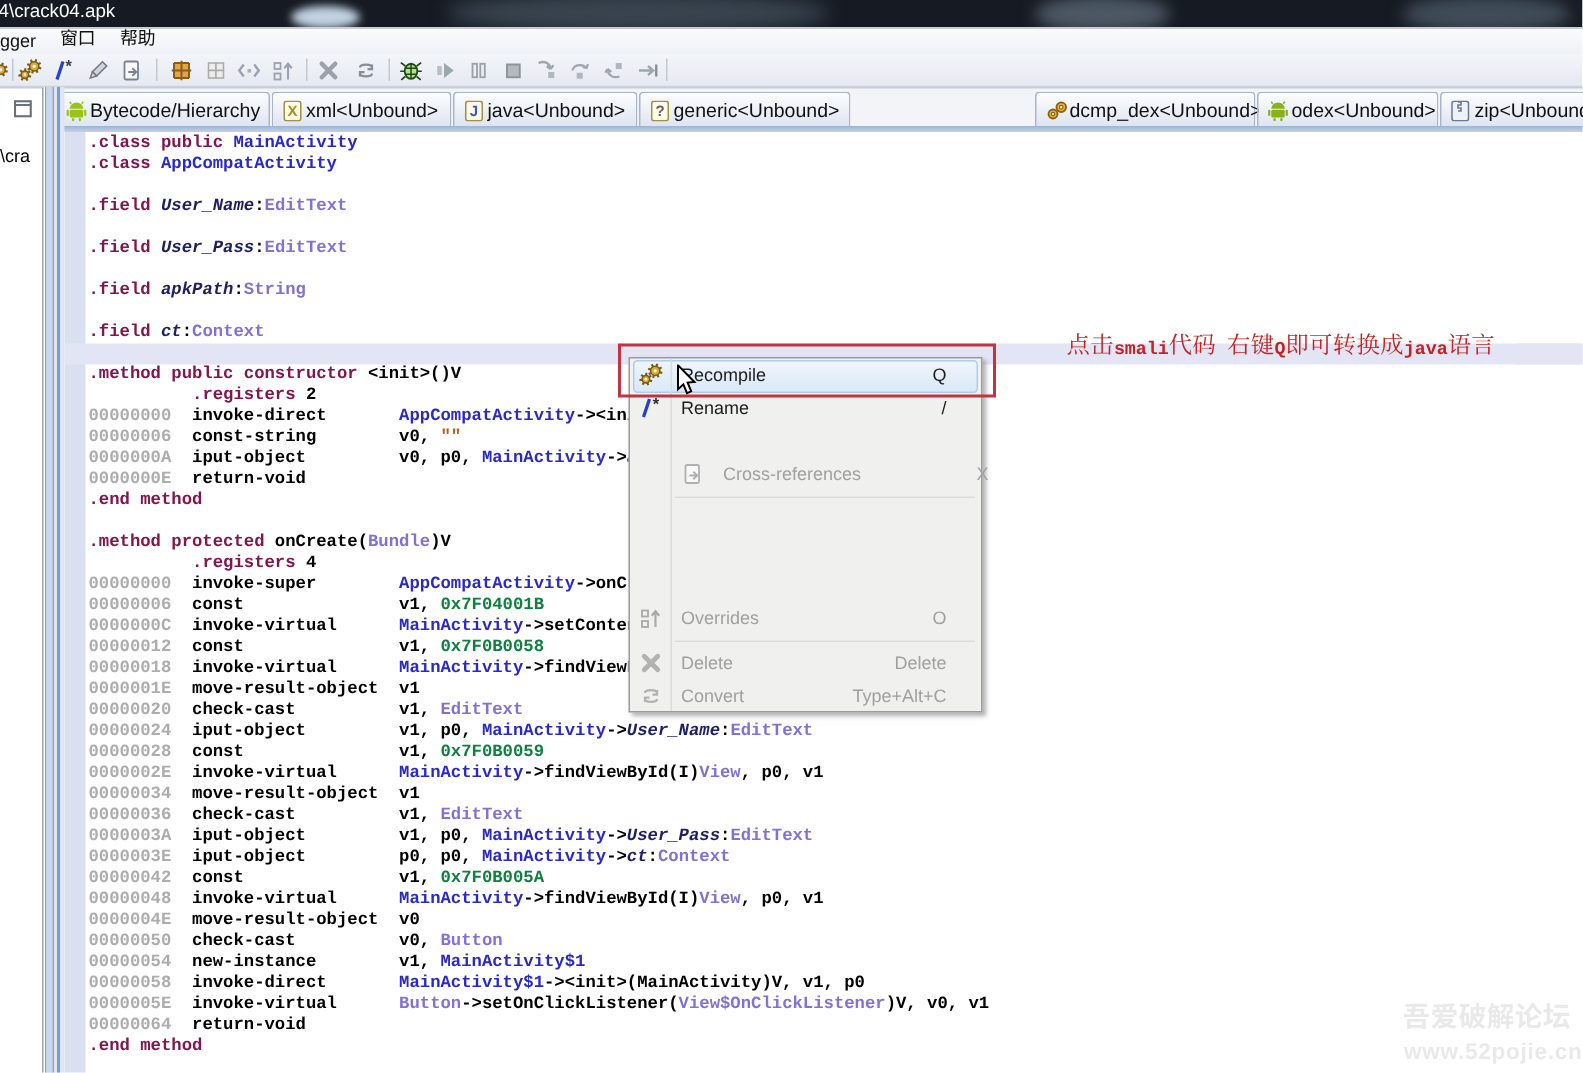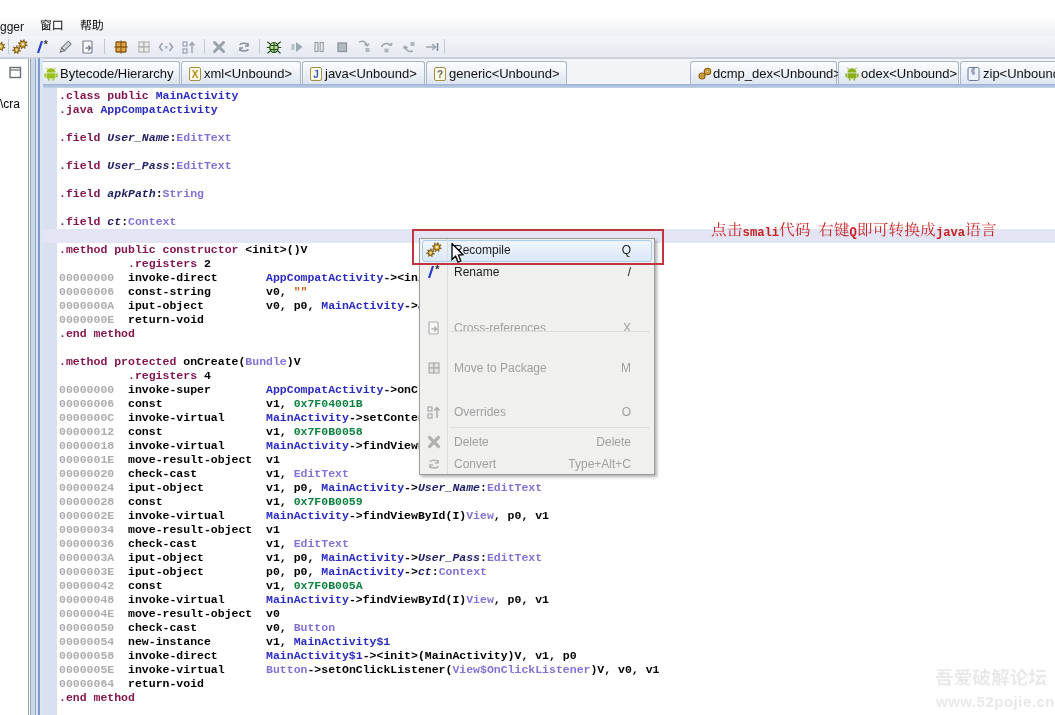--- a/index.html
+++ b/index.html
@@ -82,20 +82,28 @@
 #wm1 { position:absolute; left:935px; top:668px; }
 #wm2 { position:absolute; left:936px; top:693px; color:#e9e9e9;
   font-size:15px; font-weight:bold; letter-spacing:0.5px; }
 
 .abs { position:absolute; }
 </style>
 </head>
 <body>
 <div id="stage">
 
+  <div id="titlebar">
+    <div class="blob" style="left:194px;top:4px;width:46px;height:15px;background:#c2d2e2;filter:blur(3px);"></div>
+    <div class="blob" style="left:298px;top:-5px;width:255px;height:27px;background:#39444f;"></div>
+    <div class="blob" style="left:690px;top:-3px;width:90px;height:25px;background:#4c5864;filter:blur(5px);"></div>
+    <div class="blob" style="left:935px;top:-3px;width:112px;height:25px;background:#3f4c58;filter:blur(5px);"></div>
+    <div style="position:absolute;left:0;bottom:0;width:1055px;height:1px;background:#c7d0dc;"></div>
+    <div id="titletext">4\crack04.apk</div>
+  </div>
 
   <div id="menubar">
     <span style="left:0px;">gger</span>
     <span id="mb-cjk1" style="left:40px;top:0px;"><svg width="24" height="15" viewBox="0 0 24 15">
           <path transform="translate(0.0,10.56) scale(0.012000,-0.012000)" d="M371 673C293 611 182 561 86 534L125 476C230 508 342 568 426 637ZM576 631C679 587 810 516 874 469L923 518C854 566 722 632 622 674ZM432 573C417 543 391 503 367 471H164V-82H239V-40H769V-76H847V471H446C468 497 491 527 511 557ZM239 17V414H769V17ZM365 219C405 203 448 183 490 162C427 124 352 97 277 82C289 69 303 48 310 33C394 54 476 86 546 133C598 104 644 75 675 51L714 94C684 117 641 143 594 169C641 209 679 258 705 318L665 337L654 335H427C437 352 446 369 454 386L395 395C373 346 332 288 274 244C288 237 308 220 319 208C348 232 373 259 394 286H623C602 252 573 222 540 196C494 219 446 240 402 257ZM426 826C438 805 450 779 461 755H77V597H152V695H844V601H922V755H551C538 784 520 818 504 845Z" fill="#111"></path>
           <path transform="translate(11.7,10.56) scale(0.012000,-0.012000)" d="M127 735V-55H205V30H796V-51H876V735ZM205 107V660H796V107Z" fill="#111"></path>
         </svg></span>
     <span id="mb-cjk2" style="left:80px;top:0px;"><svg width="24" height="15" viewBox="0 0 24 15">
           <path transform="translate(0.0,10.56) scale(0.012000,-0.012000)" d="M274 840V761H66V700H274V627H87V568H274V544C274 528 272 510 266 490H50V429H237C206 384 154 340 69 311C86 297 110 273 122 257C231 300 291 366 322 429H540V490H344C348 510 350 528 350 544V568H513V627H350V700H534V761H350V840ZM584 798V303H656V733H827C800 690 767 640 734 596C822 547 855 502 855 466C855 445 848 431 830 423C818 419 803 416 788 415C759 413 723 414 680 418C692 401 702 374 704 355C743 351 786 352 820 355C840 357 863 363 880 371C913 389 930 417 929 461C929 506 900 554 814 607C856 657 900 718 938 770L886 801L873 798ZM150 262V-26H226V194H458V-78H536V194H789V58C789 45 785 41 768 40C752 40 693 40 629 41C639 23 651 -4 655 -24C739 -24 792 -24 824 -13C856 -2 866 19 866 56V262H536V341H458V262Z" fill="#111"></path>
           <path transform="translate(11.7,10.56) scale(0.012000,-0.012000)" d="M633 840C633 763 633 686 631 613H466V542H628C614 300 563 93 371 -26C389 -39 414 -64 426 -82C630 52 685 279 700 542H856C847 176 837 42 811 11C802 -1 791 -4 773 -4C752 -4 700 -3 643 1C656 -19 664 -50 666 -71C719 -74 773 -75 804 -72C836 -69 857 -60 876 -33C909 10 919 153 929 576C929 585 929 613 929 613H703C706 687 706 763 706 840ZM34 95 48 18C168 46 336 85 494 122L488 190L433 178V791H106V109ZM174 123V295H362V162ZM174 509H362V362H174ZM174 576V723H362V576Z" fill="#111"></path>
@@ -301,21 +309,21 @@
     <i style="left:0;width:1px;background:#97a3b5;"></i>
     <i style="left:1px;width:4px;background:#c9d8ee;"></i>
     <i style="left:5px;width:1px;background:#9aa6b8;"></i>
     <i style="left:7.5px;width:2.5px;background:#7c9cd4;"></i>
   </div>
 
   <div id="editor">
     <div id="gutter"></div>
     <div id="hlrow"></div>
     <div id="code"><span class="kw">.class public</span> <span class="ty">MainActivity</span>
-<span class="kw">.java</span> <span class="ty">AppCompatActivity</span>
+<span class="kw">.class</span> <span class="ty">AppCompatActivity</span>
 
 <span class="kw">.field</span> <span class="fd">User_Name</span>:<span class="lt">EditText</span>
 
 <span class="kw">.field</span> <span class="fd">User_Pass</span>:<span class="lt">EditText</span>
 
 <span class="kw">.field</span> <span class="fd">apkPath</span>:<span class="lt">String</span>
 
 <span class="kw">.field</span> <span class="fd">ct</span>:<span class="lt">Context</span>
 
 <span class="kw">.method public constructor</span> &lt;init&gt;()V
@@ -383,41 +391,29 @@
       <span class="s">Q</span>
     </div>
     <div class="mi" style="top:22px;">
       <svg width="16" height="16" viewBox="0 0 16 16">
         <path d="M3 14 L7 2" stroke="#2840c8" stroke-width="2.2"></path>
         <text x="8" y="9" font-size="11" font-weight="bold" fill="#303030" font-family="Liberation Mono">*</text>
       </svg>
       <span class="t">Rename</span>
       <span class="s">/</span>
     </div>
-    <div class="mi dis" style="top:78px;">
+    <div class="mi dis" style="top:66px;margin-left:28px;">
       <svg width="16" height="16" viewBox="0 0 16 16">
         <rect x="3" y="2" width="9" height="12" rx="1" fill="#f8f8f8" stroke="#b0b0b0" stroke-width="1.2"></rect>
         <path d="M5.5 9 L10.5 9 M8.2 6.5 L10.8 9 L8.2 11.5" stroke="#b0b0b0" stroke-width="1.3" fill="none"></path>
       </svg>
       <span class="t">Cross-references</span>
       <span class="s">X</span>
     </div>
     <div class="msep" style="top:92px;"></div>
-    <div class="mi dis" style="top:118px;">
-      <svg width="16" height="16" viewBox="0 0 16 16">
-        <g transform="translate(0.5,0.5)">
-          <rect x="2.5" y="2.5" width="5" height="5" fill="#e4e4e4" stroke="#a4a4a4" stroke-width="1"></rect>
-          <rect x="2.5" y="7.5" width="5" height="5" fill="#e4e4e4" stroke="#a4a4a4" stroke-width="1"></rect>
-          <rect x="7.5" y="2.5" width="5" height="5" fill="#e4e4e4" stroke="#a4a4a4" stroke-width="1"></rect>
-          <rect x="7.5" y="7.5" width="5" height="5" fill="#e4e4e4" stroke="#a4a4a4" stroke-width="1"></rect>
-        </g>
-      </svg>
-      <span class="t">Move to Package</span>
-      <span class="s">M</span>
-    </div>
     <div class="mi dis" style="top:162px;">
       <svg width="16" height="16" viewBox="0 0 16 16">
         <rect x="2" y="3" width="4" height="4" fill="none" stroke="#a8a8a8" stroke-width="1.2"></rect>
         <rect x="2" y="10" width="4" height="4" fill="none" stroke="#a8a8a8" stroke-width="1.2"></rect>
         <path d="M11 14 L11 4 M8.5 6.5 L11 3.5 L13.5 6.5" stroke="#a8a8a8" stroke-width="1.4" fill="none"></path>
       </svg>
       <span class="t">Overrides</span>
       <span class="s">O</span>
     </div>
     <div class="msep" style="top:188px;"></div>

